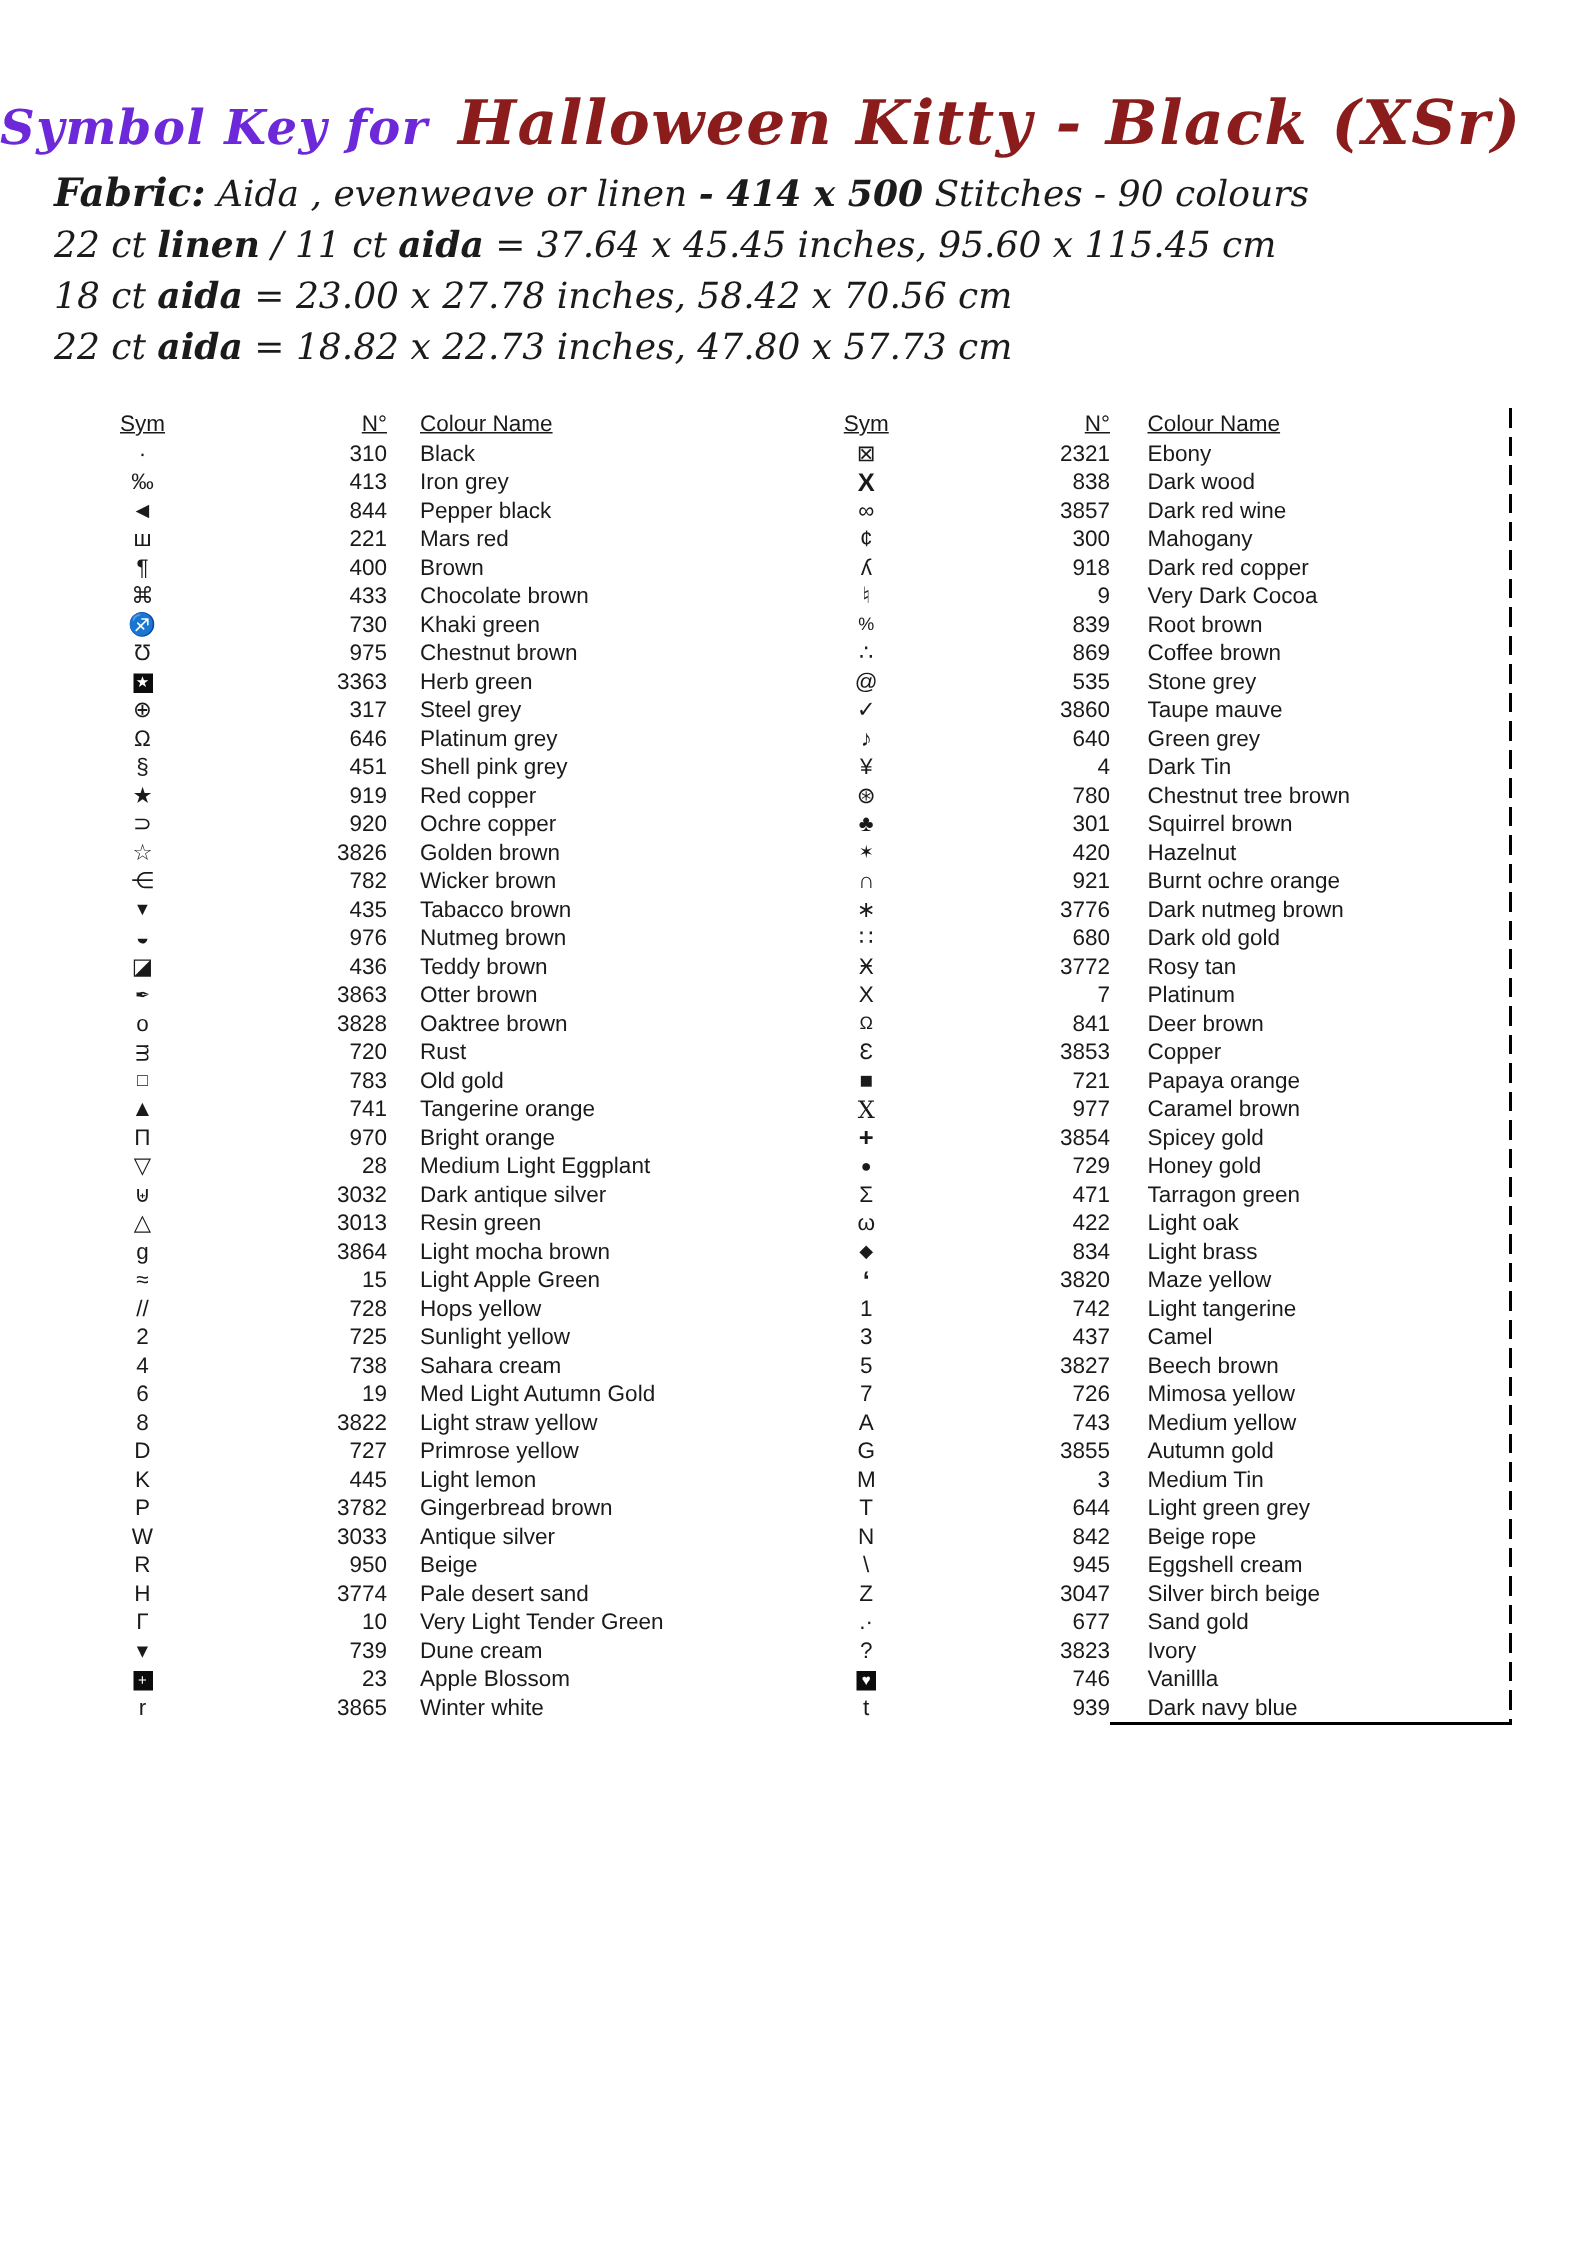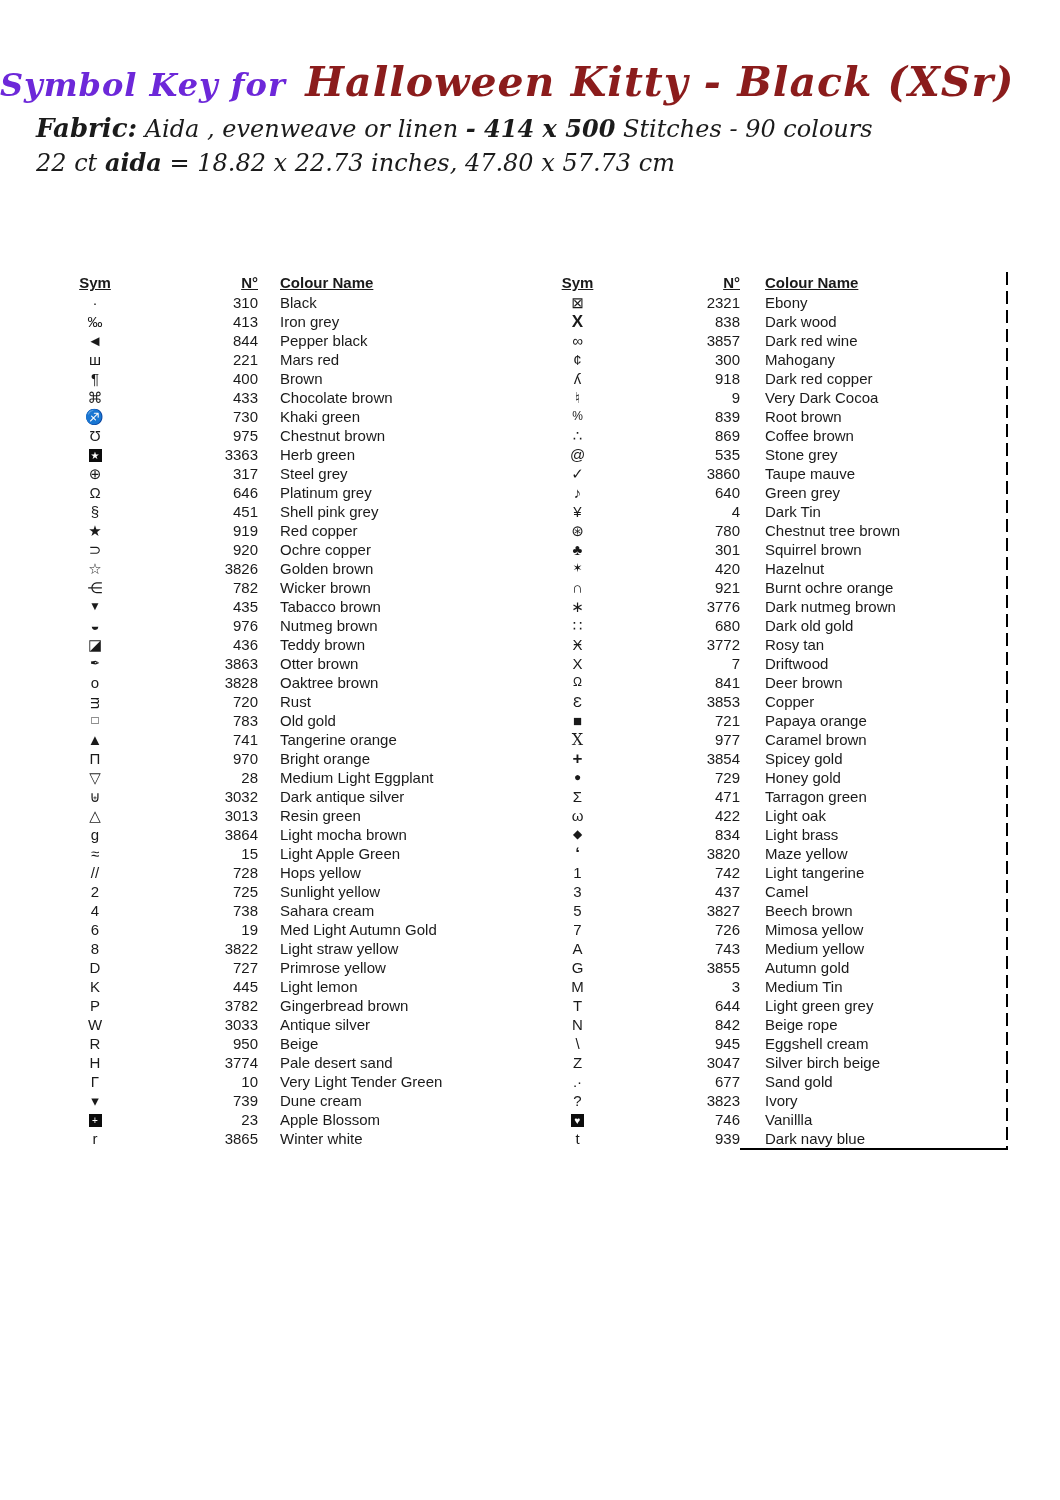--- a/index.html
+++ b/index.html
@@ -35,21 +35,21 @@
   
   .key{
     position:absolute;top:272px;left:60px;
     display:flex;
     font-size:15px;
   }
   .kcol{position:relative;}
   .kcol-left{width:450px;}
   .kcol-right{width:473px;margin-left:25px;}
   .khead,.krow{display:flex;align-items:center;}
-  .khead{height:21px;font-weight:700;align-items:center;}
+  .khead{height:21px;font-weight:400;align-items:center;}
   .krow{height:19px;line-height:19px;}
   .sym{width:70px;text-align:center;flex:none;}
   .kcol-right .sym{width:85px;}
   .num{width:128px;text-align:right;flex:none;}
   .kcol-right .num{width:120px;}
   .cname{flex:1;padding-left:22px;white-space:nowrap;}
   .kcol-right .cname{padding-left:25px;}
   .khead .sym,.khead .num,.khead .cname{text-decoration:underline;}
   
   .sym.inv{ }
@@ -75,20 +75,22 @@
 
 <div class="page">
 
   <div class="title">
     <span class="t-prefix">Symbol Key for</span>
     <span class="t-pattern">Halloween Kitty - Black (XSr)</span>
   </div>
 
   <div class="fabric">
     <div><span class="lbl">Fabric:</span><span>  Aida , evenweave or  linen </span><span class="b">- 414 x 500</span><span> Stitches - 90 colours</span></div>
+    <div><span>22 ct </span><span class="b">linen</span><span> / 11 ct </span><span class="b">aida</span><span> = 37.64 x 45.45 inches, 95.60 x 115.45 cm</span></div>
+    <div><span>18 ct </span><span class="b">aida</span><span>  = 23.00 x 27.78 inches, 58.42 x 70.56 cm</span></div>
     <div><span>22 ct </span><span class="b">aida</span><span> = 18.82 x 22.73 inches, 47.80 x 57.73 cm</span></div>
   </div>
 
   <div class="key">
 
     <div class="kcol kcol-left">
       <div class="khead">
         <span class="sym">Sym</span>
         <span class="num">N°</span>
         <span class="cname">Colour Name</span>
@@ -420,21 +422,21 @@
             <span class="cname">Dark old gold</span>
           </div>
           <div class="krow">
             <span class="sym">Ӿ</span>
             <span class="num">3772</span>
             <span class="cname">Rosy tan</span>
           </div>
           <div class="krow">
             <span class="sym">X</span>
             <span class="num">7</span>
-            <span class="cname">Driftwood</span>
+            <span class="cname">Platinum</span>
           </div>
           <div class="krow">
             <span class="sym small">Ω</span>
             <span class="num">841</span>
             <span class="cname">Deer brown</span>
           </div>
           <div class="krow">
             <span class="sym">Ɛ</span>
             <span class="num">3853</span>
             <span class="cname">Copper</span>

